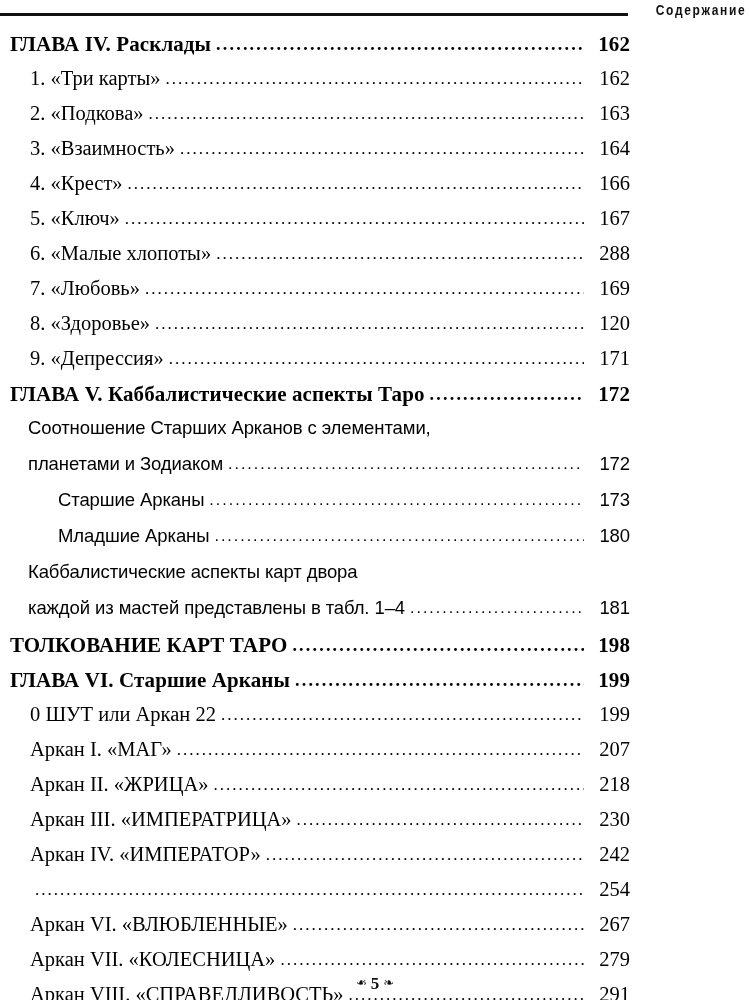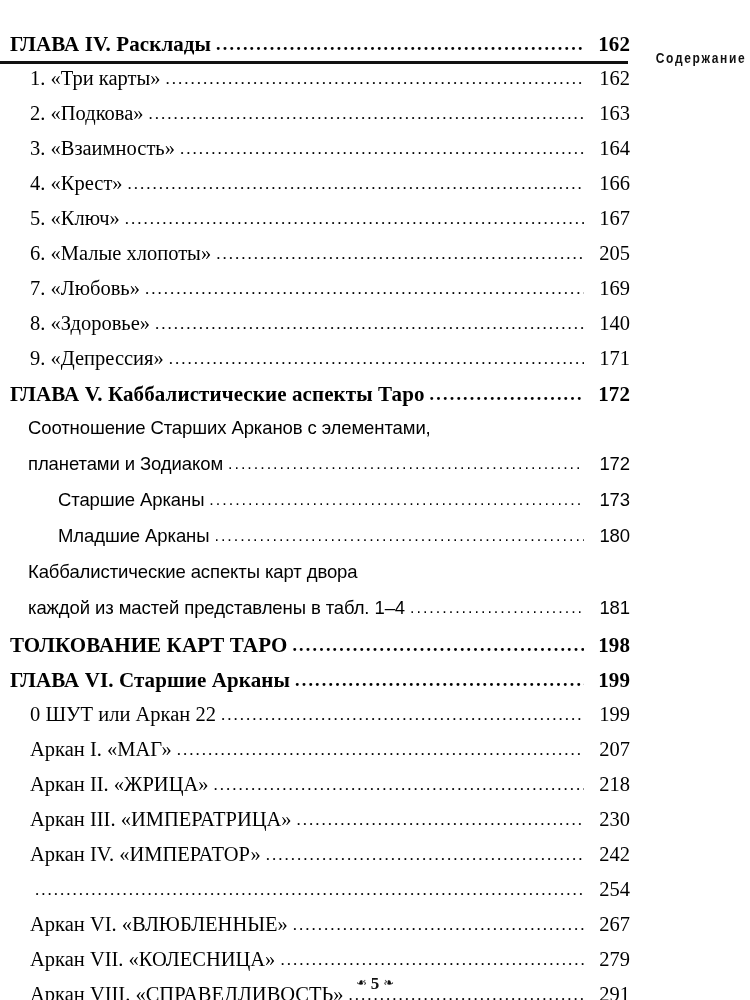--- a/index.html
+++ b/index.html
@@ -16,21 +16,20 @@
     overflow: hidden;
   }
 
   
   #running-head {
     position: absolute;
     top: 0;
     left: 0;
     width: 750px;
     height: 26px;
-    margin-top: 48px;
   }
   #head-rule {
     position: absolute;
     left: 0;
     top: 13px;
     width: 628px;
     height: 3px;
     background: #111111;
   }
   #head-title {
@@ -186,31 +185,31 @@
       <span class="page">166</span>
     </div>
     <div class="row lvl-1">
       <span class="label">5. «Ключ»</span>
       <span class="leader">........................................................................................................................................................................................................</span>
       <span class="page">167</span>
     </div>
     <div class="row lvl-1">
       <span class="label">6. «Малые хлопоты»</span>
       <span class="leader">........................................................................................................................................................................................................</span>
-      <span class="page">205</span>
+      <span class="page">288</span>
     </div>
     <div class="row lvl-1">
       <span class="label">7. «Любовь»</span>
       <span class="leader">........................................................................................................................................................................................................</span>
       <span class="page">169</span>
     </div>
     <div class="row lvl-1">
       <span class="label">8. «Здоровье»</span>
       <span class="leader">........................................................................................................................................................................................................</span>
-      <span class="page">140</span>
+      <span class="page">120</span>
     </div>
     <div class="row lvl-1">
       <span class="label">9. «Депрессия»</span>
       <span class="leader">........................................................................................................................................................................................................</span>
       <span class="page">171</span>
     </div>
     <div class="row lvl-chapter">
       <span class="label">ГЛАВА V. Каббалистические аспекты Таро</span>
       <span class="leader">........................................................................................................................................................................................................</span>
       <span class="page">172</span>

